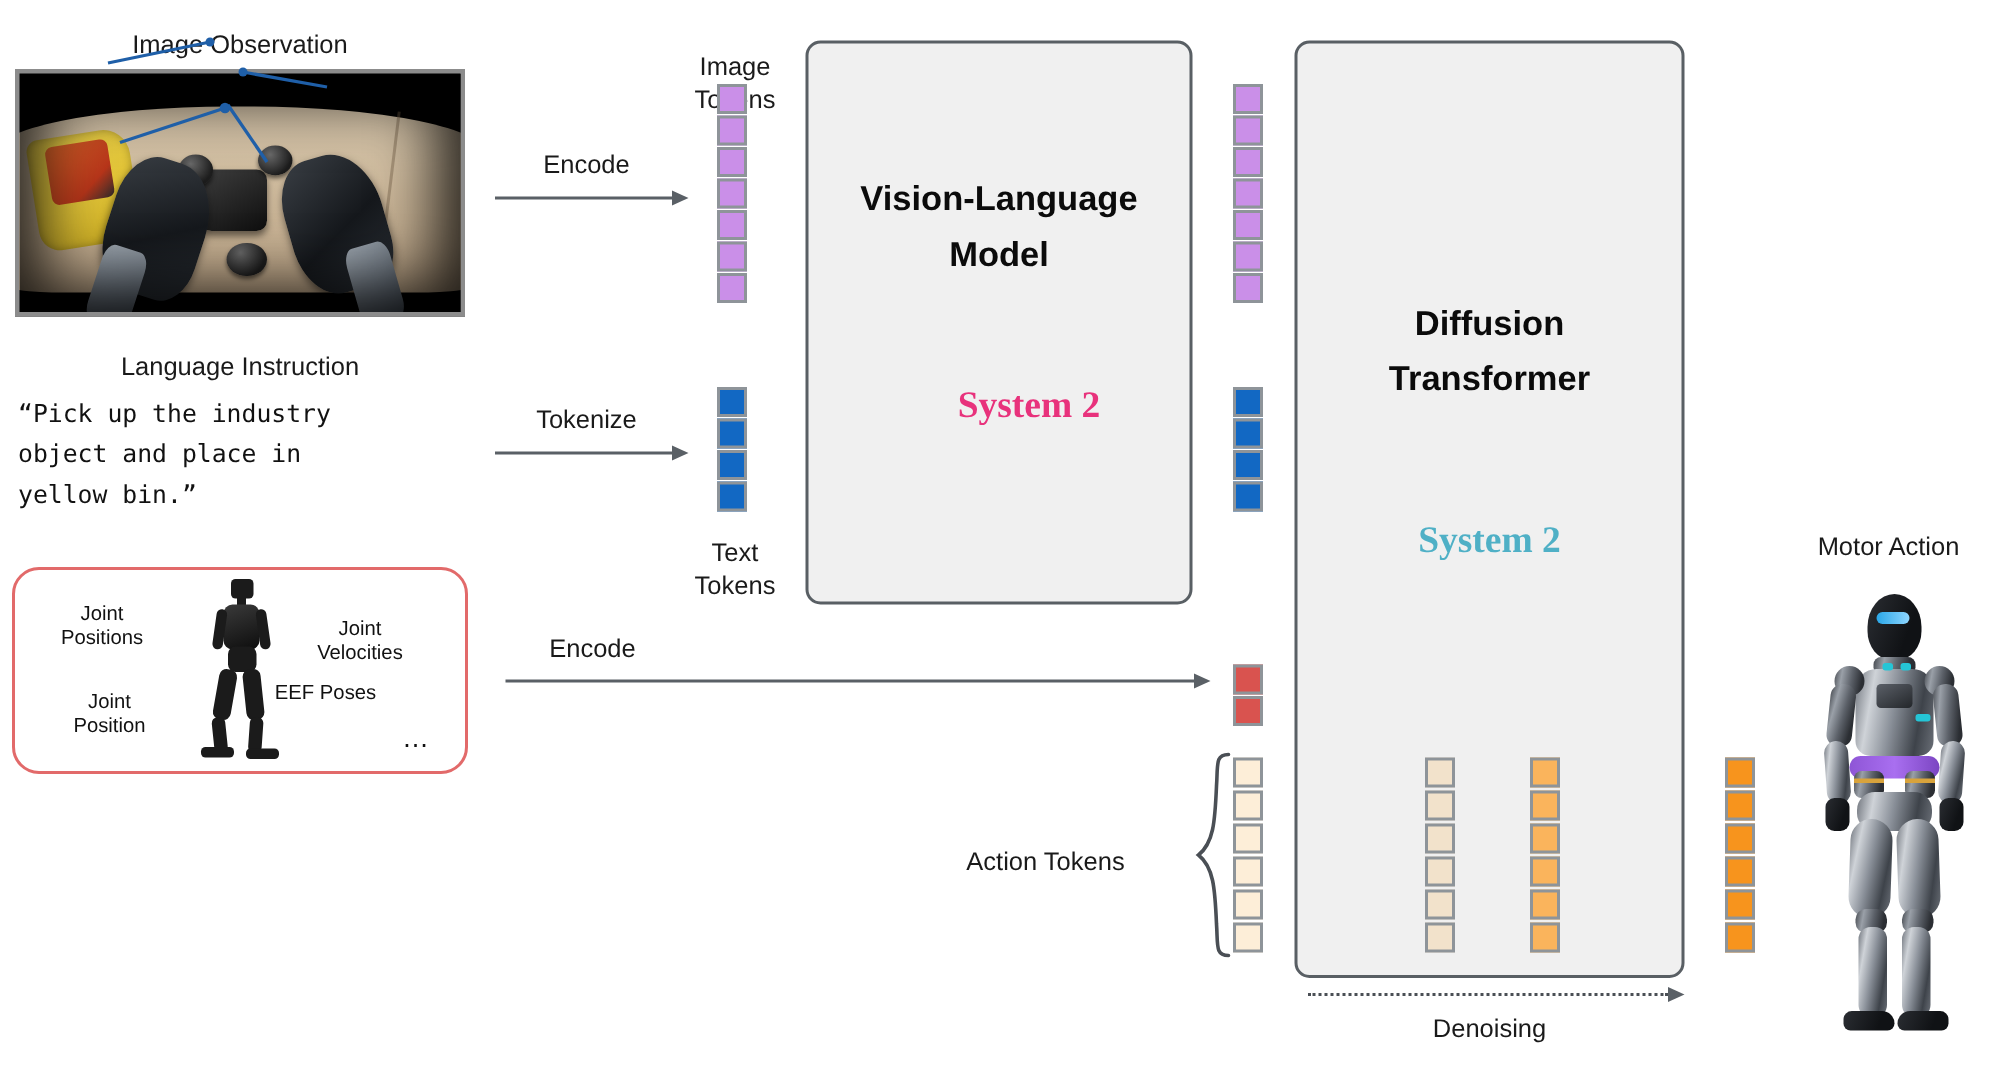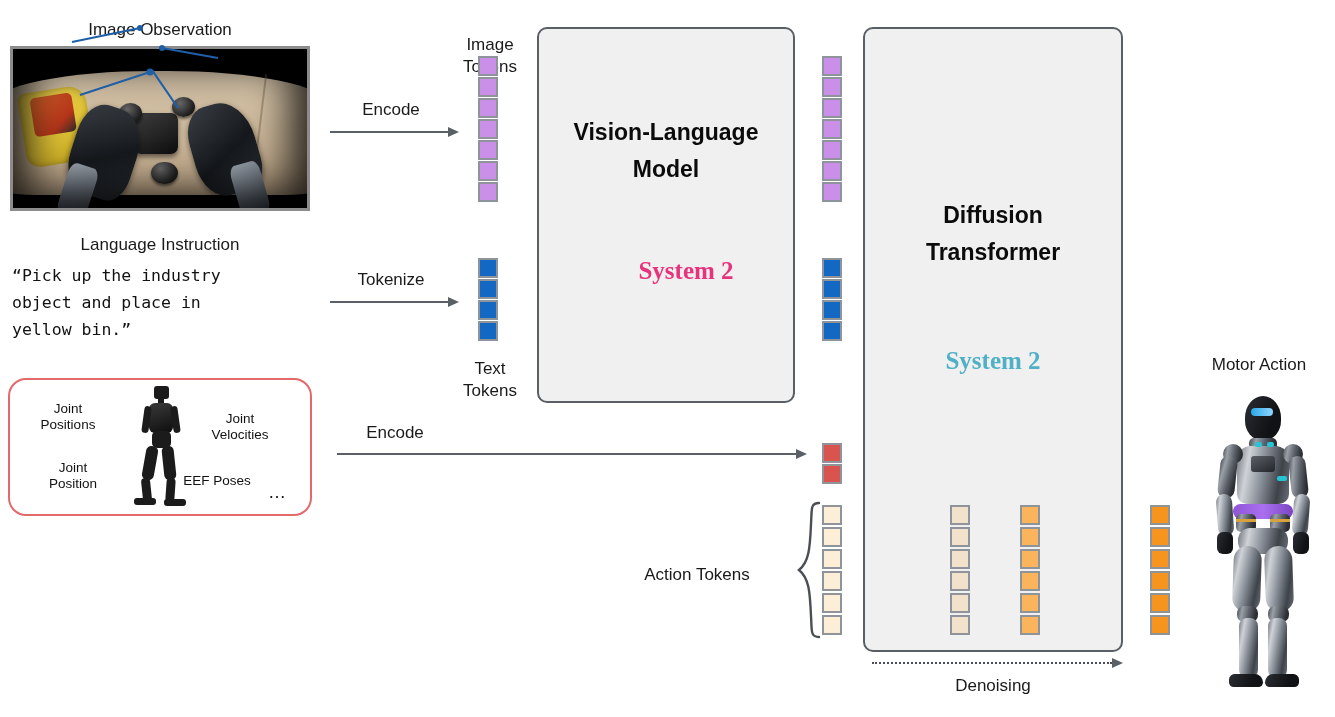--- a/index.html
+++ b/index.html
@@ -230,21 +230,21 @@
   <div class="abs stlabel" style="left:194px; top:411px; width:92px;">
     <div>Joint</div>
     <div>Velocities</div>
   </div>
 
   <div class="abs stlabel" style="left:32px; top:460px; width:82px;">
     <div>Joint</div>
     <div>Position</div>
   </div>
 
-  <div class="abs stlabel" style="left:172px; top:473px; width:90px;">EEF Poses</div>
+  <div class="abs stlabel" style="left:172px; top:454px; width:90px;">EEF Poses</div>
 
   <div class="abs stlabel" style="left:262px; top:484px; width:30px; font-size:18px;">…</div>
 
 
   <div class="abs lbl" style="left:336px; top:100px; width:110px;">Encode</div>
   <div class="abs arrow-line" style="left:330px; top:131px; width:118px;"></div>
   <div class="abs arrow-head" style="left:448px; top:127px;"></div>
 
   <div class="abs lbl" style="left:334px; top:270px; width:114px;">Tokenize</div>
   <div class="abs arrow-line" style="left:330px; top:301px; width:118px;"></div>

